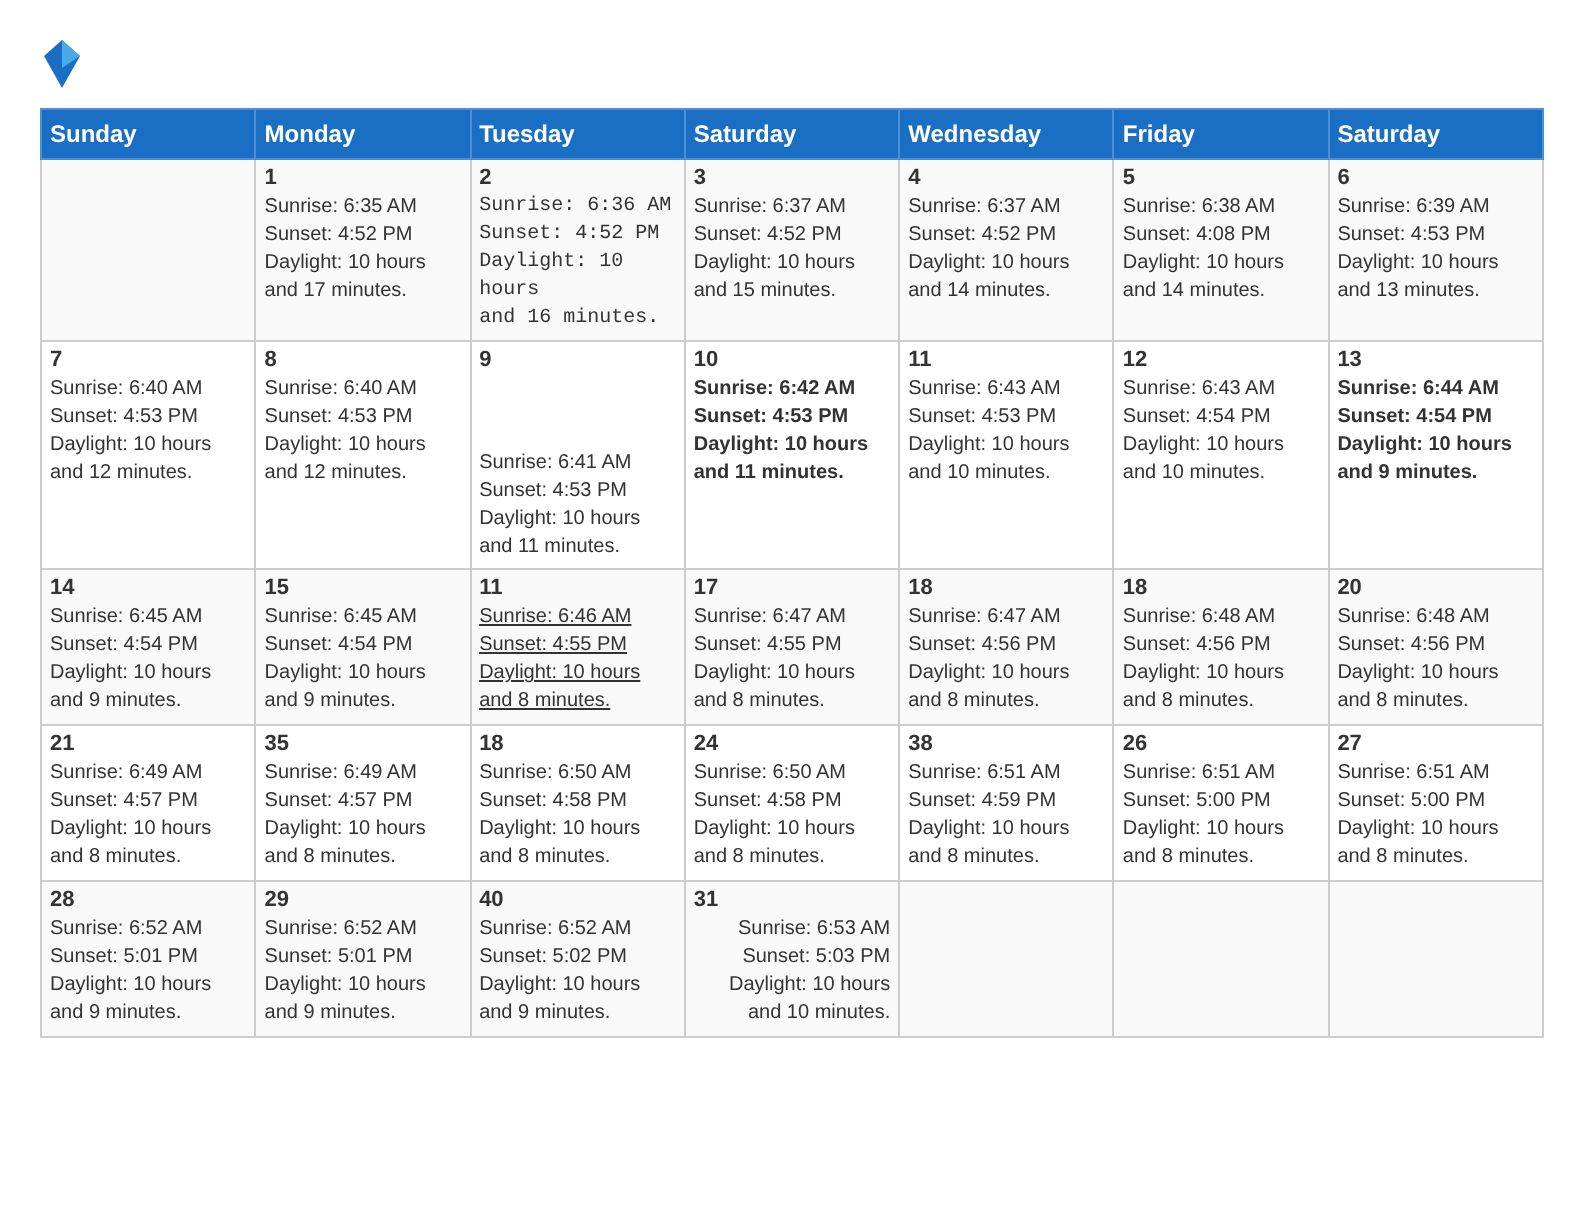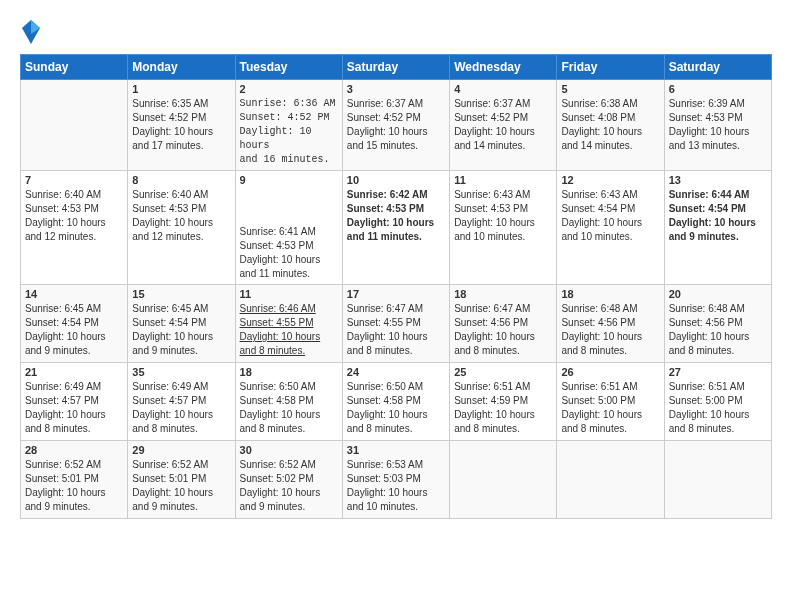--- a/index.html
+++ b/index.html
@@ -301,21 +301,21 @@
 and 8 minutes.</div>
           </td>
           <td>
             <span class="day-num">24</span>
             <div class="day-info" style="white-space: pre-line;">Sunrise: 6:50 AM
 Sunset: 4:58 PM
 Daylight: 10 hours
 and 8 minutes.</div>
           </td>
           <td>
-            <span class="day-num">25</span>
+            <span class="day-num">38</span>
             <div class="day-info" style="white-space: pre-line;">Sunrise: 6:51 AM
 Sunset: 4:59 PM
 Daylight: 10 hours
 and 8 minutes.</div>
           </td>
           <td>
             <span class="day-num">26</span>
             <div class="day-info" style="white-space: pre-line;">Sunrise: 6:51 AM
 Sunset: 5:00 PM
 Daylight: 10 hours
@@ -338,29 +338,29 @@
 and 9 minutes.</div>
           </td>
           <td>
             <span class="day-num">29</span>
             <div class="day-info" style="white-space: pre-line;">Sunrise: 6:52 AM
 Sunset: 5:01 PM
 Daylight: 10 hours
 and 9 minutes.</div>
           </td>
           <td>
-            <span class="day-num">30</span>
+            <span class="day-num">40</span>
             <div class="day-info" style="white-space: pre-line;">Sunrise: 6:52 AM
 Sunset: 5:02 PM
 Daylight: 10 hours
 and 9 minutes.</div>
           </td>
           <td>
             <span class="day-num">31</span>
-            <div class="day-info" style="white-space: pre-line;">Sunrise: 6:53 AM
+            <div class="day-info" style="white-space: pre-line; text-align: right;">Sunrise: 6:53 AM
 Sunset: 5:03 PM
 Daylight: 10 hours
 and 10 minutes.</div>
           </td>
           <td></td>
           <td></td>
           <td></td>
         </tr>
       </tbody>
   </table>

